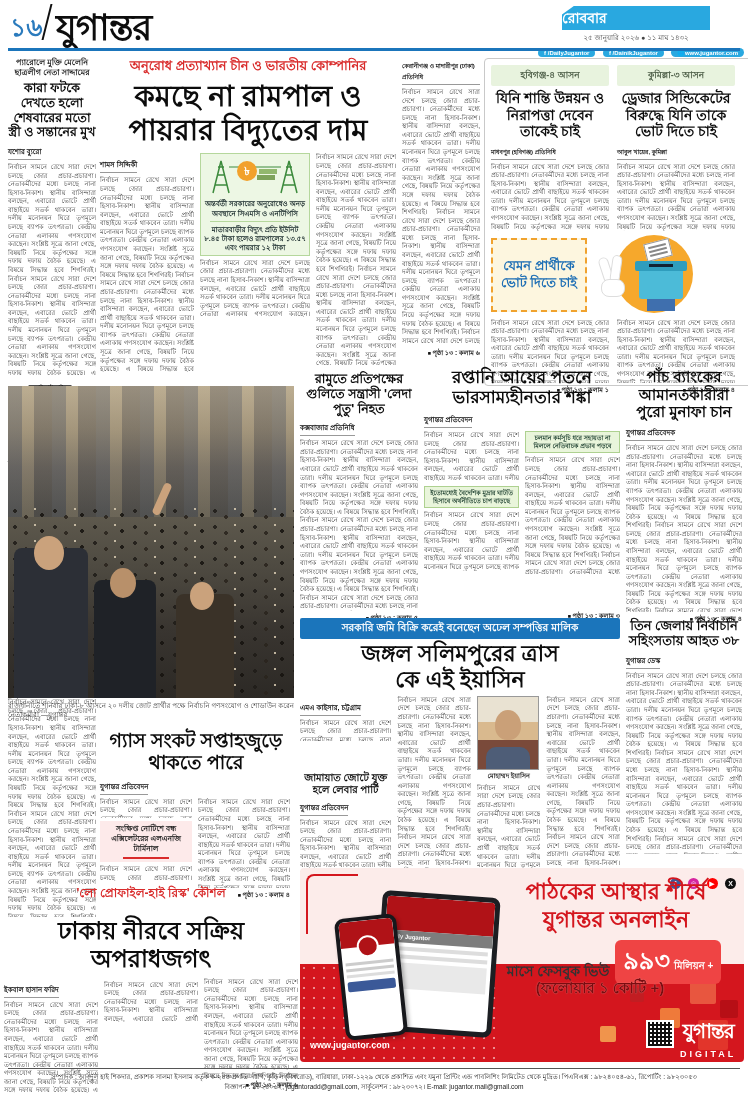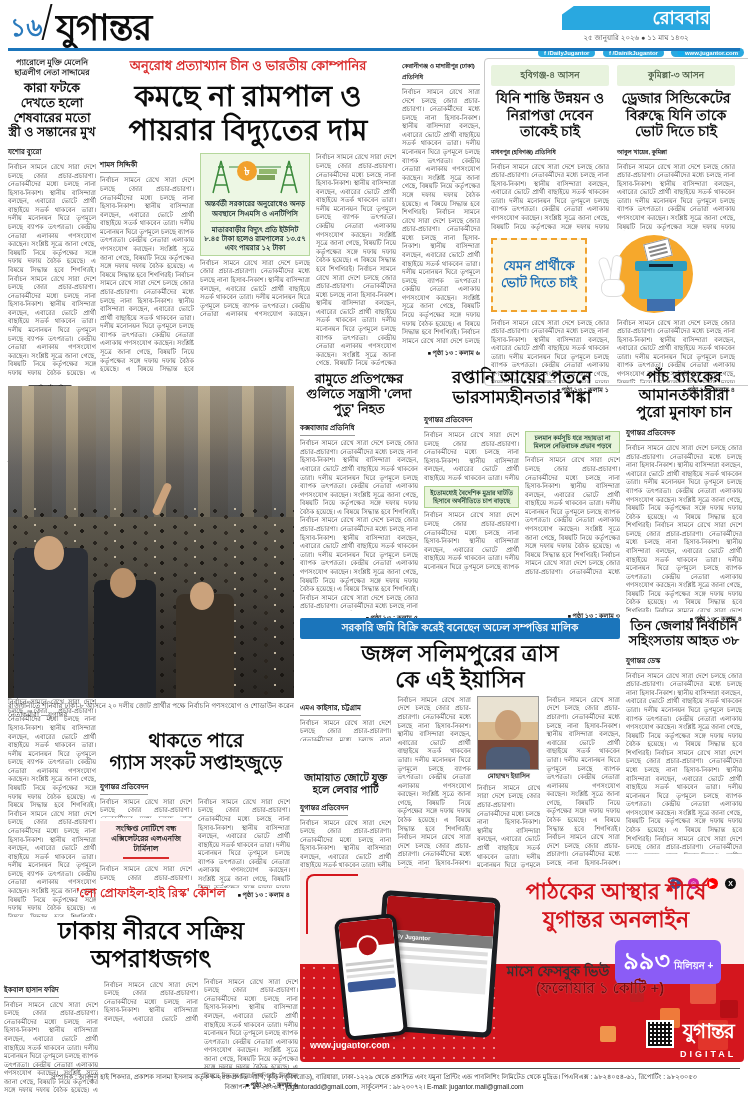--- a/index.html
+++ b/index.html
@@ -14,21 +14,21 @@
   .byline { font-weight:bold; font-size:7px; color:#111; border-bottom:1px solid #999; display:inline-block; padding-bottom:1px; margin:3px 0 3px; }
   .jump { font-size:6.5px; font-weight:bold; text-align:right; color:#111; margin-top:2px; }
   .jump::before { content:"■ "; font-size:5.5px; }
   .label-pill { background:#e8f3de; color:#50614a; font-weight:bold; font-size:9px; text-align:center; padding:3px 2px; border-radius:2px; margin-bottom:4px; }
   .greenbox { background:#edf7e4; border:1px solid #b5d79c; padding:3px; text-align:center; }
   .greenbox .t { font-size:7px; font-weight:bold; color:#233; line-height:1.3; }
   .greenbox hr { border:none; border-top:1px solid #b5d79c; margin:3px 6px; }
   .minigreen { background:#e9f5db; border:1px solid #aed190; padding:2px 3px; font-size:6.3px; font-weight:bold; color:#243; text-align:center; margin:3px 0; break-inside:avoid; line-height:1.3; }
   .pinkbox { background:#fdeaea; padding:3px 4px; text-align:center; font-size:7.5px; font-weight:bold; color:#222; line-height:1.35; margin:3px 0; }
   .pinkbox .rl { width:46px; height:2px; background:#d92b2b; margin:3px auto 0; }
-  .ribbon { background:#29a8e0; color:#fff; font-weight:bold; font-size:18px; text-align:right; line-height:24px; clip-path:polygon(8% 0,100% 0,100% 100%,0 100%,0 35%); }
+  .ribbon { background:#29a8e0; color:#fff; font-weight:bold; font-size:14px; text-align:left; line-height:24px; clip-path:polygon(8% 0,100% 0,100% 100%,0 100%,0 35%); }
   .badge { background:#29a8e0; color:#fff; font-size:6px; font-weight:bold; border-radius:6px; padding:1px 6px; margin-left:3px; display:inline-block; }
   .photo-base { background:
       linear-gradient(180deg,#c9b99b 0%,#a8997d 14%,#7d7465 26%,#5f5a4e 40%,#4e4a41 58%,#393530 78%,#2c2925 100%); }
   .photo-crowd { position:absolute; left:0; right:0; bottom:0; height:62%;
       background-image:
         radial-gradient(circle 3px at 7px 6px, #1f1c18 55%, transparent 60%),
         radial-gradient(circle 3px at 18px 12px, #2a241d 55%, transparent 60%),
         radial-gradient(circle 2px at 27px 4px, #d8cbb2 55%, transparent 60%),
         radial-gradient(circle 3px at 34px 10px, #16130f 55%, transparent 60%);
       background-size:40px 16px; opacity:.85; }
@@ -236,22 +236,22 @@
     </div>
   </div>
 
   <div class="abs" style="left:626px;top:618px;width:116px;">
     <div class="headline" style="font-size:13px;">তিন জেলায় নির্বাচনি সহিংসতায় আহত ৩৮</div>
     <div style="text-align:left;"><span class="byline">যুগান্তর ডেস্ক</span></div>
     <div class="body" style="height:182px;">নির্বাচন সামনে রেখে সারা দেশে চলছে জোর প্রচার-প্রচারণা। নেতাকর্মীদের মধ্যে চলছে নানা হিসাব-নিকাশ। স্থানীয় বাসিন্দারা বলছেন, এবারের ভোটে প্রার্থী বাছাইয়ে সতর্ক থাকবেন তারা। দলীয় মনোনয়ন ঘিরে তৃণমূলে চলছে ব্যাপক তৎপরতা। কেন্দ্রীয় নেতারা এলাকায় গণসংযোগ করছেন। সংশ্লিষ্ট সূত্রে জানা গেছে, বিষয়টি নিয়ে কর্তৃপক্ষের সঙ্গে দফায় দফায় বৈঠক হয়েছে। এ বিষয়ে সিদ্ধান্ত হবে শিগগিরই। নির্বাচন সামনে রেখে সারা দেশে চলছে জোর প্রচার-প্রচারণা। নেতাকর্মীদের মধ্যে চলছে নানা হিসাব-নিকাশ। স্থানীয় বাসিন্দারা বলছেন, এবারের ভোটে প্রার্থী বাছাইয়ে সতর্ক থাকবেন তারা। দলীয় মনোনয়ন ঘিরে তৃণমূলে চলছে ব্যাপক তৎপরতা। কেন্দ্রীয় নেতারা এলাকায় গণসংযোগ করছেন। সংশ্লিষ্ট সূত্রে জানা গেছে, বিষয়টি নিয়ে কর্তৃপক্ষের সঙ্গে দফায় দফায় বৈঠক হয়েছে। এ বিষয়ে সিদ্ধান্ত হবে শিগগিরই। নির্বাচন সামনে রেখে সারা দেশে চলছে জোর প্রচার-প্রচারণা। নেতাকর্মীদের মধ্যে চলছে নানা হিসাব-নিকাশ। স্থানীয় বাসিন্দারা বলছেন, এবারের ভোটে প্রার্থী বাছাইয়ে সতর্ক থাকবেন তারা। দলীয় মনোনয়ন ঘিরে তৃণমূলে চলছে ব্যাপক তৎপরতা। কেন্দ্রীয় নেতারা এলাকায় গণসংযোগ করছেন। সংশ্লিষ্ট সূত্রে জানা গেছে, বিষয়টি নিয়ে কর্তৃপক্ষের সঙ্গে দফায় দফায় বৈঠক হয়েছে। এ বিষয়ে সিদ্ধান্ত হবে শিগগিরই। নির্বাচন সামনে রেখে সারা দেশে চলছে জোর প্রচার-প্রচারণা। নেতাকর্মীদের মধ্যে চলছে নানা হিসাব-নিকাশ। স্থানীয় বাসিন্দারা বলছেন, এবারের ভোটে প্রার্থী বাছাইয়ে সতর্ক থাকবেন তারা। দলীয় মনোনয়ন ঘিরে তৃণমূলে চলছে ব্যাপক তৎপরতা। কেন্দ্রীয় নেতারা এলাকায় গণসংযোগ করছেন। সংশ্লিষ্ট সূত্রে জানা গেছে, বিষয়টি নিয়ে কর্তৃপক্ষের সঙ্গে দফায় দফায় বৈঠক হয়েছে। এ বিষয়ে সিদ্ধান্ত হবে শিগগিরই। নির্বাচন সামনে রেখে সারা দেশে চলছে জোর প্রচার-প্রচারণা। নেতাকর্মীদের মধ্যে চলছে নানা হিসাব-নিকাশ। স্থানীয় বাসিন্দারা বলছেন, এবারের ভোটে প্রার্থী বাছাইয়ে সতর্ক থাকবেন তারা। দলীয় মনোনয়ন ঘিরে তৃণমূলে চলছে ব্যাপক তৎপরতা। কেন্দ্রীয় নেতারা এলাকায় গণসংযোগ করছেন।</div>
   </div>
 
   <div class="abs" style="left:100px;top:730px;width:192px;">
+    <div class="headline" style="font-size:19px;">গ্যাস সংকট সপ্তাহজুড়ে</div>
     <div class="headline" style="font-size:19px;">থাকতে পারে</div>
-    <div class="headline" style="font-size:19px;">গ্যাস সংকট সপ্তাহজুড়ে</div>
     <div style="text-align:left;"><span class="byline">যুগান্তর প্রতিবেদন</span></div>
     <div style="display:flex;gap:6px;">
       <div style="width:92px;">
         <div class="body" style="height:20px;">নির্বাচন সামনে রেখে সারা দেশে চলছে জোর প্রচার-প্রচারণা। নেতাকর্মীদের মধ্যে চলছে নানা হিসাব-নিকাশ। স্থানীয় বাসিন্দারা বলছেন, এবারের ভোটে প্রার্থী বাছাইয়ে সতর্ক থাকবেন তারা। দলীয় মনোনয়ন ঘিরে তৃণমূলে চলছে ব্যাপক তৎপরতা। কেন্দ্রীয় নেতারা এলাকায় গণসংযোগ করছেন। সংশ্লিষ্ট সূত্রে জানা গেছে, বিষয়টি নিয়ে কর্তৃপক্ষের সঙ্গে দফায় দফায় বৈঠক হয়েছে। এ বিষয়ে সিদ্ধান্ত হবে শিগগিরই। নির্বাচন সামনে রেখে সারা দেশে চলছে জোর প্রচার-প্রচারণা। নেতাকর্মীদের মধ্যে চলছে নানা হিসাব-নিকাশ। স্থানীয় বাসিন্দারা বলছেন, এবারের ভোটে প্রার্থী বাছাইয়ে সতর্ক থাকবেন তারা। দলীয় মনোনয়ন ঘিরে তৃণমূলে চলছে ব্যাপক তৎপরতা। কেন্দ্রীয় নেতারা এলাকায় গণসংযোগ করছেন। সংশ্লিষ্ট সূত্রে জানা গেছে, বিষয়টি নিয়ে কর্তৃপক্ষের সঙ্গে দফায় দফায় বৈঠক হয়েছে। এ বিষয়ে সিদ্ধান্ত হবে শিগগিরই। নির্বাচন সামনে রেখে সারা দেশে চলছে জোর প্রচার-প্রচারণা। নেতাকর্মীদের মধ্যে চলছে নানা হিসাব-নিকাশ। স্থানীয় বাসিন্দারা বলছেন, এবারের ভোটে প্রার্থী বাছাইয়ে সতর্ক থাকবেন তারা। দলীয় মনোনয়ন ঘিরে তৃণমূলে চলছে ব্যাপক তৎপরতা। কেন্দ্রীয় নেতারা এলাকায় গণসংযোগ করছেন। সংশ্লিষ্ট সূত্রে জানা গেছে, বিষয়টি নিয়ে কর্তৃপক্ষের সঙ্গে দফায় দফায় বৈঠক হয়েছে। এ বিষয়ে সিদ্ধান্ত হবে শিগগিরই। নির্বাচন সামনে রেখে সারা দেশে চলছে জোর প্রচার-প্রচারণা। নেতাকর্মীদের মধ্যে চলছে নানা হিসাব-নিকাশ। স্থানীয় বাসিন্দারা বলছেন, এবারের ভোটে প্রার্থী বাছাইয়ে সতর্ক থাকবেন তারা। দলীয় মনোনয়ন ঘিরে তৃণমূলে চলছে ব্যাপক তৎপরতা। কেন্দ্রীয় নেতারা এলাকায় গণসংযোগ করছেন। সংশ্লিষ্ট সূত্রে জানা গেছে, বিষয়টি নিয়ে কর্তৃপক্ষের সঙ্গে দফায় দফায় বৈঠক হয়েছে। এ বিষয়ে সিদ্ধান্ত হবে শিগগিরই। নির্বাচন সামনে রেখে সারা দেশে চলছে জোর প্রচার-প্রচারণা। নেতাকর্মীদের মধ্যে চলছে নানা হিসাব-নিকাশ। স্থানীয় বাসিন্দারা বলছেন, এবারের ভোটে প্রার্থী বাছাইয়ে সতর্ক থাকবেন তারা। দলীয় মনোনয়ন ঘিরে তৃণমূলে চলছে ব্যাপক তৎপরতা। কেন্দ্রীয় নেতারা এলাকায় গণসংযোগ করছেন।</div>
         <div class="pinkbox">
           <span>সংক্ষিপ্ত নোটিশে বন্ধ এক্সিলেটরের এলএনজি টার্মিনাল</span>
           <div class="rl"></div>
         </div>
         <div class="body" style="height:16px;">নির্বাচন সামনে রেখে সারা দেশে চলছে জোর প্রচার-প্রচারণা। নেতাকর্মীদের মধ্যে চলছে নানা হিসাব-নিকাশ। স্থানীয় বাসিন্দারা বলছেন, এবারের ভোটে প্রার্থী বাছাইয়ে সতর্ক থাকবেন তারা। দলীয় মনোনয়ন ঘিরে তৃণমূলে চলছে ব্যাপক তৎপরতা। কেন্দ্রীয় নেতারা এলাকায় গণসংযোগ করছেন। সংশ্লিষ্ট সূত্রে জানা গেছে, বিষয়টি নিয়ে কর্তৃপক্ষের সঙ্গে দফায় দফায় বৈঠক হয়েছে। এ বিষয়ে সিদ্ধান্ত হবে শিগগিরই। নির্বাচন সামনে রেখে সারা দেশে চলছে জোর প্রচার-প্রচারণা। নেতাকর্মীদের মধ্যে চলছে নানা হিসাব-নিকাশ। স্থানীয় বাসিন্দারা বলছেন, এবারের ভোটে প্রার্থী বাছাইয়ে সতর্ক থাকবেন তারা। দলীয় মনোনয়ন ঘিরে তৃণমূলে চলছে ব্যাপক তৎপরতা। কেন্দ্রীয় নেতারা এলাকায় গণসংযোগ করছেন। সংশ্লিষ্ট সূত্রে জানা গেছে, বিষয়টি নিয়ে কর্তৃপক্ষের সঙ্গে দফায় দফায় বৈঠক হয়েছে। এ বিষয়ে সিদ্ধান্ত হবে শিগগিরই। নির্বাচন সামনে রেখে সারা দেশে চলছে জোর প্রচার-প্রচারণা। নেতাকর্মীদের মধ্যে চলছে নানা হিসাব-নিকাশ। স্থানীয় বাসিন্দারা বলছেন, এবারের ভোটে প্রার্থী বাছাইয়ে সতর্ক থাকবেন তারা। দলীয় মনোনয়ন ঘিরে তৃণমূলে চলছে ব্যাপক তৎপরতা। কেন্দ্রীয় নেতারা এলাকায় গণসংযোগ করছেন। সংশ্লিষ্ট সূত্রে জানা গেছে, বিষয়টি নিয়ে কর্তৃপক্ষের সঙ্গে দফায় দফায় বৈঠক হয়েছে। এ বিষয়ে সিদ্ধান্ত হবে শিগগিরই। নির্বাচন সামনে রেখে সারা দেশে চলছে জোর প্রচার-প্রচারণা। নেতাকর্মীদের মধ্যে চলছে নানা হিসাব-নিকাশ। স্থানীয় বাসিন্দারা বলছেন, এবারের ভোটে প্রার্থী বাছাইয়ে সতর্ক থাকবেন তারা। দলীয় মনোনয়ন ঘিরে তৃণমূলে চলছে ব্যাপক তৎপরতা। কেন্দ্রীয় নেতারা এলাকায় গণসংযোগ করছেন। সংশ্লিষ্ট সূত্রে জানা গেছে, বিষয়টি নিয়ে কর্তৃপক্ষের সঙ্গে দফায় দফায় বৈঠক হয়েছে। এ বিষয়ে সিদ্ধান্ত হবে শিগগিরই। নির্বাচন সামনে রেখে সারা দেশে চলছে জোর প্রচার-প্রচারণা। নেতাকর্মীদের মধ্যে চলছে নানা হিসাব-নিকাশ। স্থানীয় বাসিন্দারা বলছেন, এবারের ভোটে প্রার্থী বাছাইয়ে সতর্ক থাকবেন তারা। দলীয় মনোনয়ন ঘিরে তৃণমূলে চলছে ব্যাপক তৎপরতা। কেন্দ্রীয় নেতারা এলাকায় গণসংযোগ করছেন।</div>
       </div>
@@ -320,21 +320,21 @@
         <div style="margin:4px 3px 0;height:10px;background:#3b5998;border-radius:2px;"></div>
       </div>
     </div>
 
     <div class="abs" style="left:196px;top:10px;width:240px;text-align:center;color:#d4161e;font-weight:900;font-size:22px;line-height:1.25;">
       <div>পাঠকের আস্থার শীর্ষে</div>
       <div>যুগান্তর অনলাইন</div>
     </div>
     <div class="abs" style="left:192px;top:72px;width:244px;display:flex;align-items:flex-end;justify-content:center;gap:6px;">
       <span style="font-size:14px;font-weight:bold;color:#333;">মাসে ফেসবুক ভিউ</span>
-      <span style="background:#8b5cf6;color:#fff;border-radius:6px;padding:2px 8px;display:inline-flex;align-items:baseline;gap:4px;">
+      <span style="background:#ef4444;color:#fff;border-radius:6px;padding:2px 8px;display:inline-flex;align-items:baseline;gap:4px;">
         <span style="font-size:24px;font-weight:900;">৯৯৩</span>
         <span style="font-size:10px;font-weight:bold;">মিলিয়ন +</span>
       </span>
     </div>
     <div class="abs" style="left:200px;top:108px;width:200px;text-align:center;font-size:15px;font-weight:900;color:#7a0c10;text-shadow:0 0 1px #ff9a9a;">(ফলোয়ার ১ কোটি +)</div>
     <div class="abs" style="left:10px;top:172px;font-size:9px;font-weight:bold;color:#fff;">www.jugantor.com</div>
     <div class="abs qr" style="left:346px;top:152px;width:28px;height:28px;"></div>
     <div class="abs" style="left:380px;top:148px;color:#fff;text-align:center;">
       <div style="font-size:20px;font-weight:900;letter-spacing:-1px;">যুগান্তর</div>
       <div style="font-size:9px;font-weight:bold;letter-spacing:3px;">DIGITAL</div>

